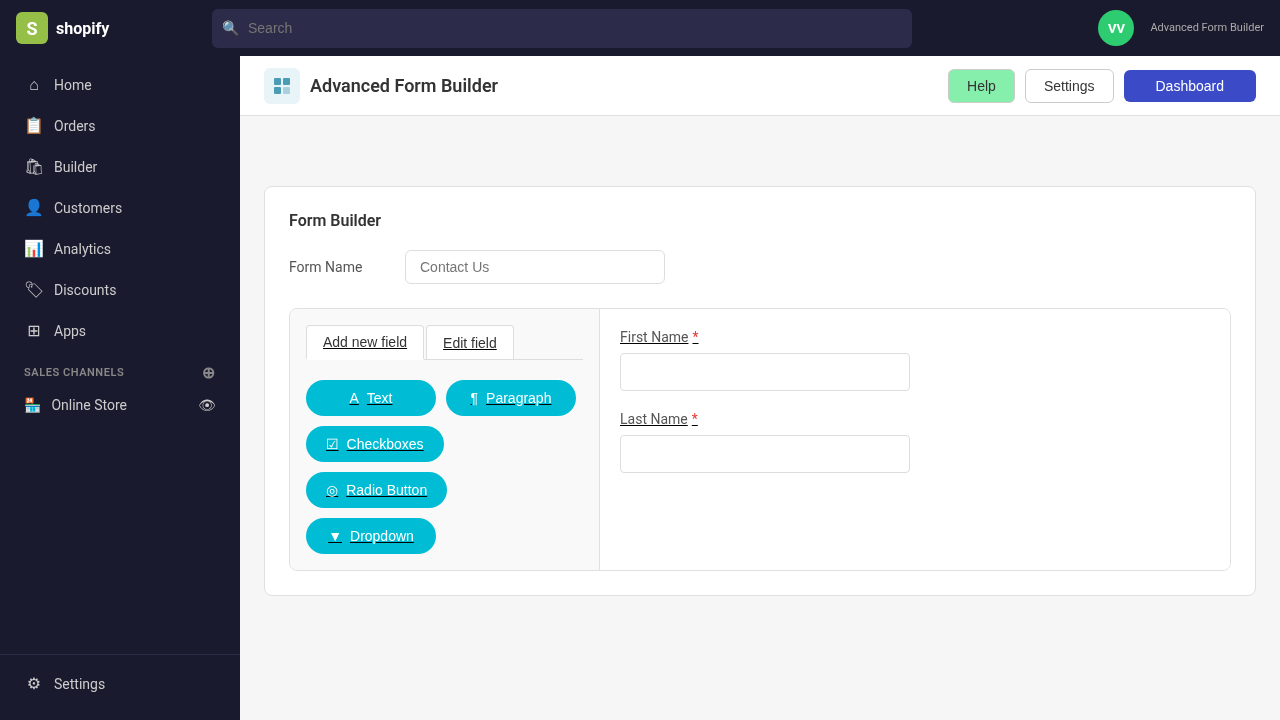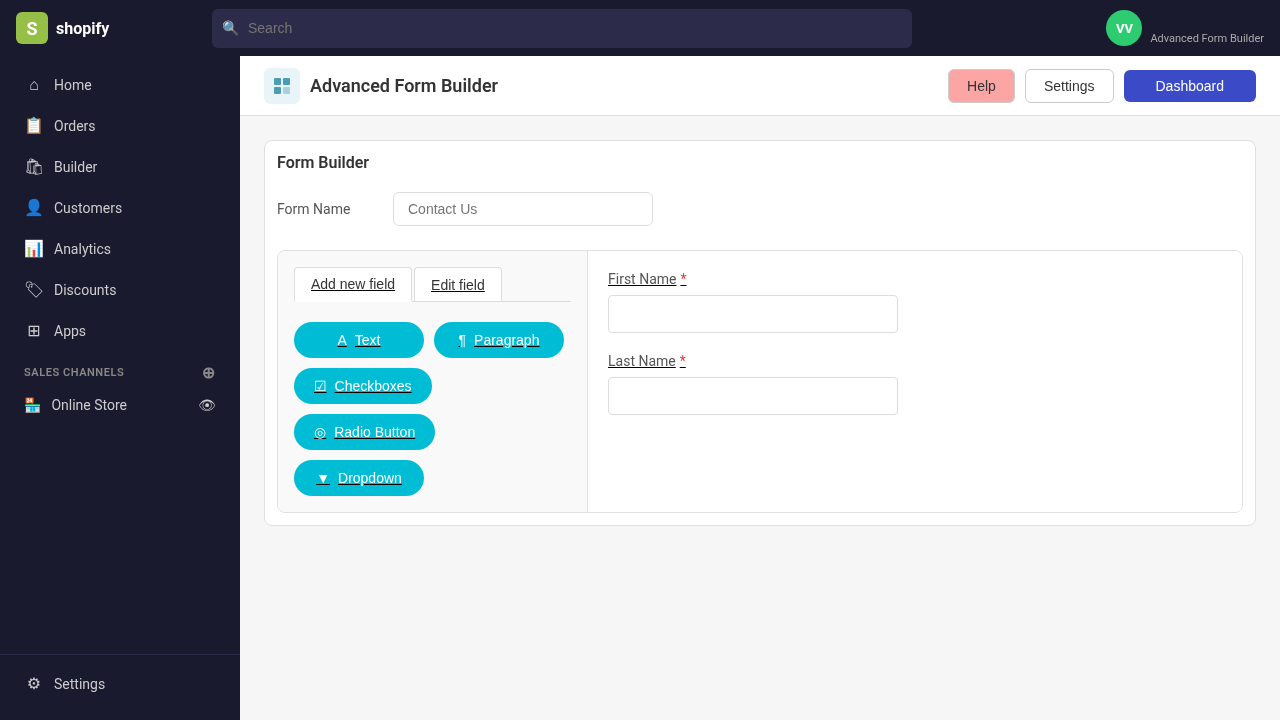--- a/index.html
+++ b/index.html
@@ -58,22 +58,22 @@
       position: absolute;
       left: 10px;
       top: 50%;
       transform: translateY(-50%);
       color: #aaa;
       font-size: 14px;
     }
     .topbar-right {
       margin-left: auto;
       display: flex;
-      align-items: flex-end;
-      gap: 8px;
+      align-items: center;
+      gap: 16px;
     }
     .avatar {
       width: 36px;
       height: 36px;
       border-radius: 50%;
       background: #2ecc71;
       color: white;
       font-weight: bold;
       font-size: 13px;
       display: flex;
@@ -201,21 +201,21 @@
     }
     .app-header-right {
       display: flex;
       align-items: center;
       gap: 10px;
     }
     .btn-help {
       padding: 8px 18px;
       border: 1px solid #ccc;
       border-radius: 6px;
-      background: #fca5a5;
+      background: #86efac;
       font-size: 14px;
       cursor: pointer;
       color: #333;
     }
     .btn-settings {
       padding: 8px 18px;
       border: 1px solid #ccc;
       border-radius: 6px;
       background: white;
       font-size: 14px;
@@ -251,21 +251,22 @@
     }
     .shortcode {
       font-size: 13px;
       color: #2196f3;
     }
 
     .form-card {
       background: white;
       border-radius: 8px;
       border: 1px solid #e0e0e0;
-      padding: 12px;
+      padding: 24px;
+      margin-top: 46px;
     }
     .form-builder-title {
       font-size: 16px;
       font-weight: 600;
       color: #333;
       margin-bottom: 20px;
     }
     .form-name-row {
       display: flex;
       align-items: center;

